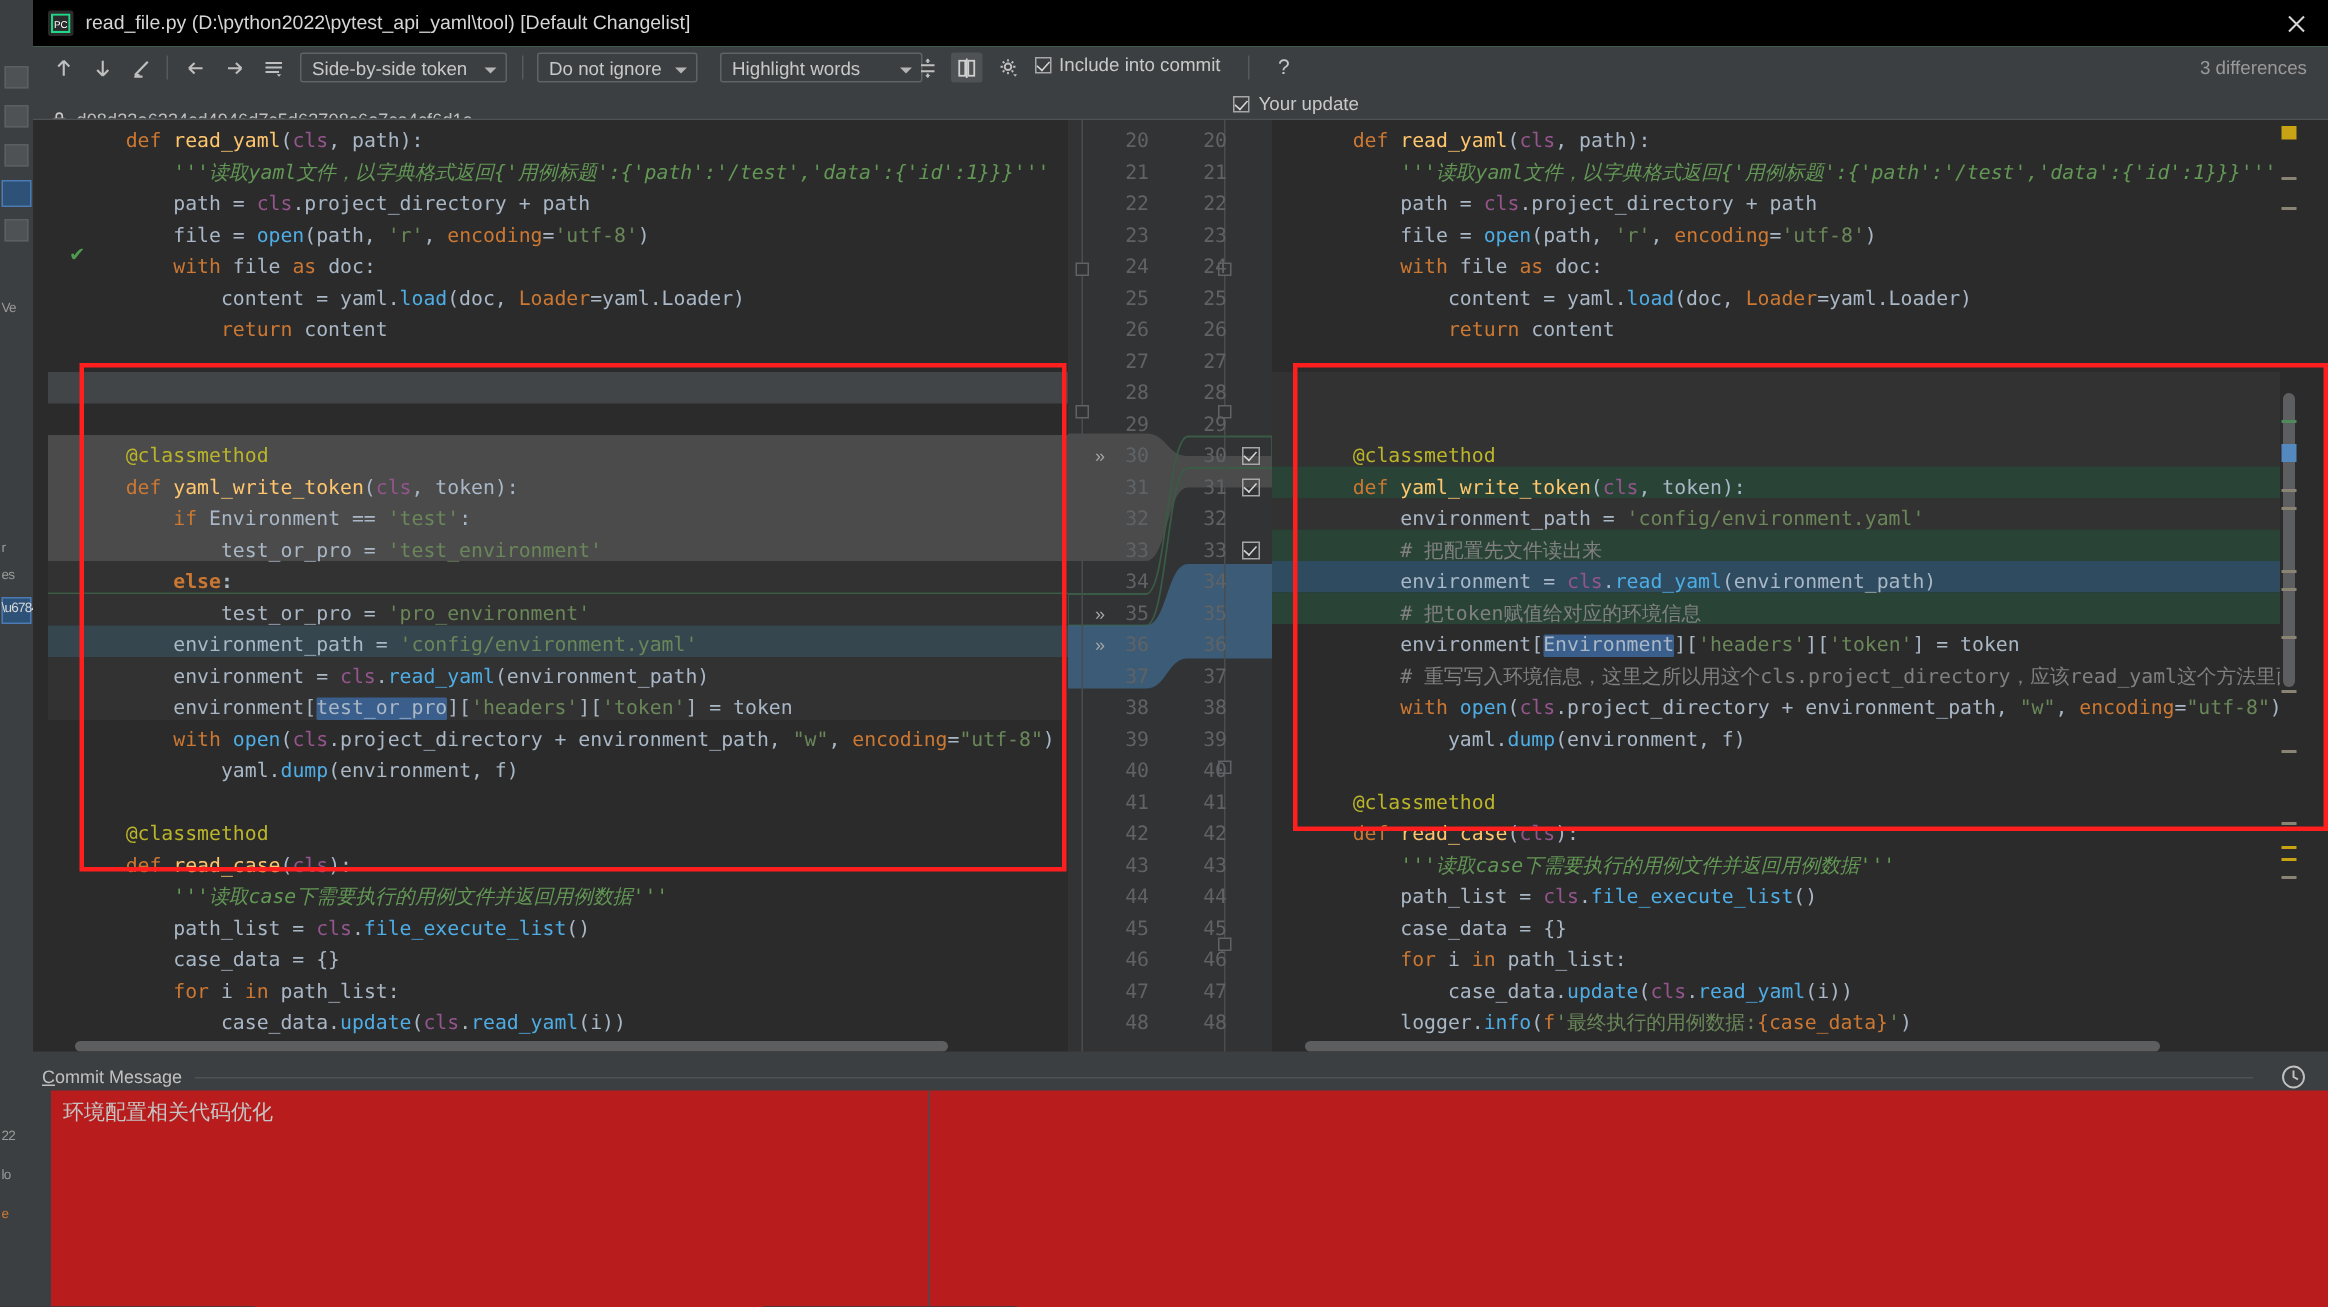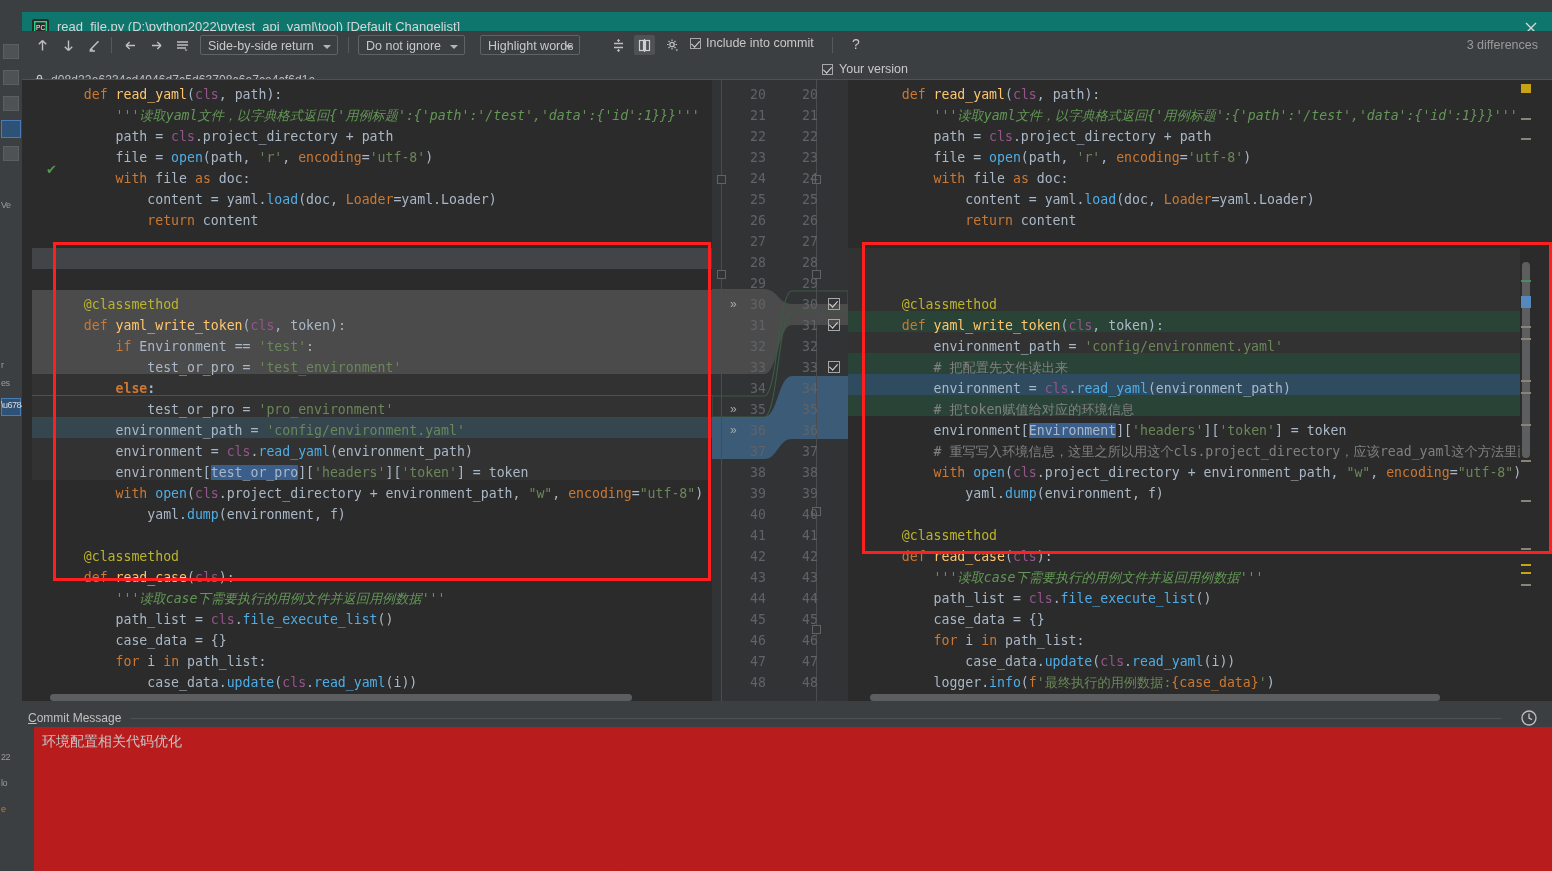--- a/index.html
+++ b/index.html
@@ -10,21 +10,21 @@
   }
   .app{position:relative;width:1552px;height:871px;background:#3c3f41;}
 
   
   .bg-strip{position:absolute;left:0;top:0;width:22px;height:871px;background:#3c3f41;}
   .bg-strip .tabicon{position:absolute;left:3px;width:14px;height:13px;background:#4e5254;border:1px solid #5a5f61;}
   .bg-strip .tabtxt{position:absolute;left:1px;font-size:9px;color:#9a9a9a;letter-spacing:-.5px;}
   .bg-strip .selbox{position:absolute;left:1px;width:18px;height:16px;background:#2d5177;border:1px solid #4a7cb3;}
 
   
-  .titlebar{position:absolute;left:22px;top:12px;width:1530px;height:31px;background:#0f766e;
+  .titlebar{position:absolute;left:22px;top:0;width:1530px;height:31px;background:#000000;
     border-bottom:2px solid #86efac;}
   .titlebar .logo{position:absolute;left:10px;top:7px;width:17px;height:17px;background:#2b2b2b;
     border-radius:2px;display:flex;align-items:center;justify-content:center;}
   .titlebar .logo svg{display:block;}
   .titlebar .ttl{position:absolute;left:35px;top:7px;font-size:13px;color:#d6d6d6;white-space:nowrap;}
   .titlebar .close{position:absolute;right:12px;top:7px;width:18px;height:18px;cursor:default;}
 
   
   .toolbar{position:absolute;left:22px;top:31px;width:1530px;height:28px;background:#3c3f41;}
   .tb-icon{position:absolute;top:4px;width:21px;height:20px;display:flex;align-items:center;justify-content:center;}
@@ -184,24 +184,24 @@
       <svg width="15" height="15" viewBox="0 0 15 15">
           <path d="M3 7.5 H12 M12 7.5 L8.3 4 M12 7.5 L8.3 11" stroke="#bfbfbf" stroke-width="1.4" fill="none"></path>
         </svg>
     </div>
     <div class="tb-icon" style="left:150px">
       <svg width="15" height="15" viewBox="0 0 15 15">
           <path d="M2 4 H13 M2 7 H13 M2 10 H11" stroke="#bfbfbf" stroke-width="1.3"></path>
           <path d="M9.5 11.5 L11 13.2 L12.5 11.5" fill="#bfbfbf"></path>
         </svg>
     </div>
-    <div class="combo" style="left:178px;width:138px">Side-by-side return</div>
+    <div class="combo" style="left:178px;width:138px">Side-by-side token</div>
     <div class="tb-sep" style="left:326px"></div>
     <div class="combo" style="left:336px;width:107px">Do not ignore</div>
-    <div class="combo" style="left:458px;width:100px">Highlight words</div>
+    <div class="combo" style="left:458px;width:135px">Highlight words</div>
     <div class="tb-icon" style="left:586px">
       <svg width="15" height="15" viewBox="0 0 15 15">
           <path d="M3 5.5 H12 M3 9.5 H12 M7.5 1.5 V4 M7.5 11 V13.5" stroke="#bfbfbf" stroke-width="1.3"></path>
           <path d="M5.8 3 L7.5 1 L9.2 3" fill="#bfbfbf"></path>
           <path d="M5.8 12 L7.5 14 L9.2 12" fill="#bfbfbf"></path>
         </svg>
     </div>
     <div class="tb-icon" style="left:612px;background:#4e5254;border-radius:2px">
       <svg width="15" height="15" viewBox="0 0 15 15">
           <rect x="2.5" y="2.5" width="4" height="10" fill="none" stroke="#cfcfcf" stroke-width="1.2"></rect>
@@ -228,21 +228,21 @@
   <div class="hdrrow">
     <div class="hash">
       <svg width="11" height="12" viewBox="0 0 11 12">
         <rect x="1.5" y="5" width="8" height="6" rx="1" fill="none" stroke="#c8c8c8" stroke-width="1.1"></rect>
         <path d="M3.5 5 V3.4 A2 2 0 0 1 7.5 3.4 V5" fill="none" stroke="#c8c8c8" stroke-width="1.1"></path>
       </svg>
       <span class="txt">d08d22e6234cd4946d7c5d63708c6e7ce4cf6d1a</span>
     </div>
     <div class="yourver">
       <span class="cbox on"></span>
-      <span class="lbl">Your version</span>
+      <span class="lbl">Your update</span>
     </div>
   </div>
 
   <div class="editor">
 
     <div class="ok-check">✔</div>
 
     <div class="pane pane-l">
 
       <div class="row bg-greyblk" style="top:168px;left:10px;right:0;"></div>

